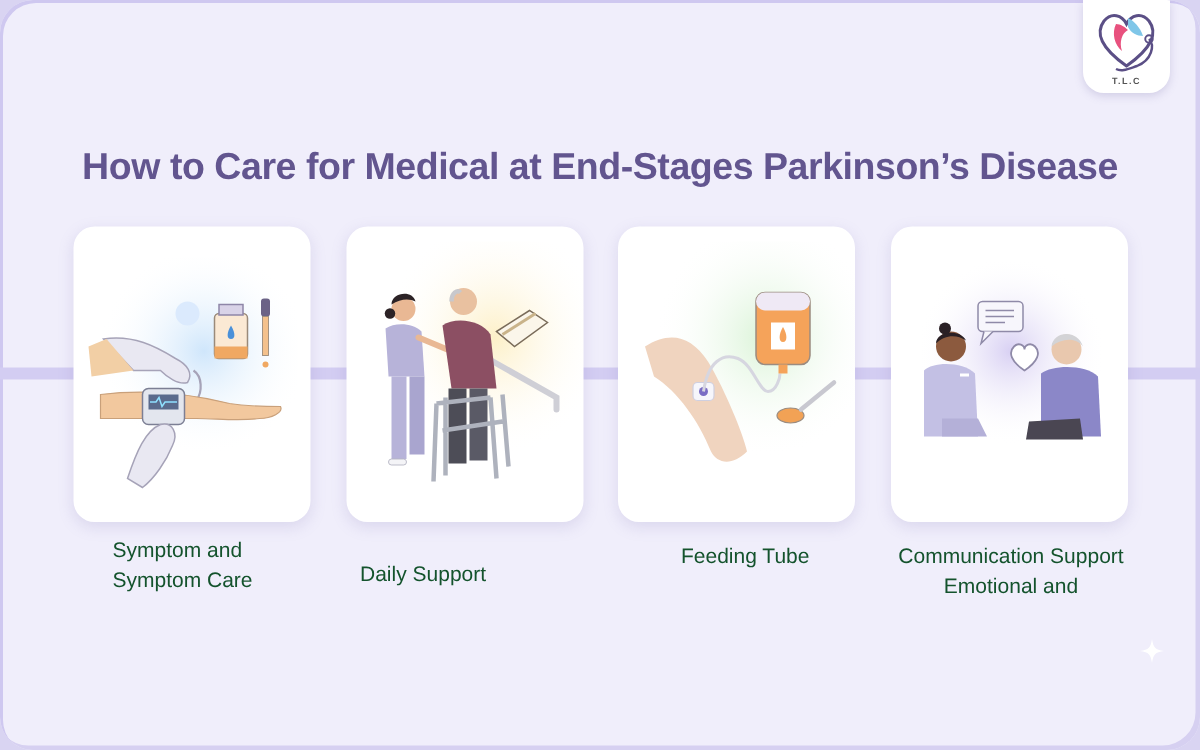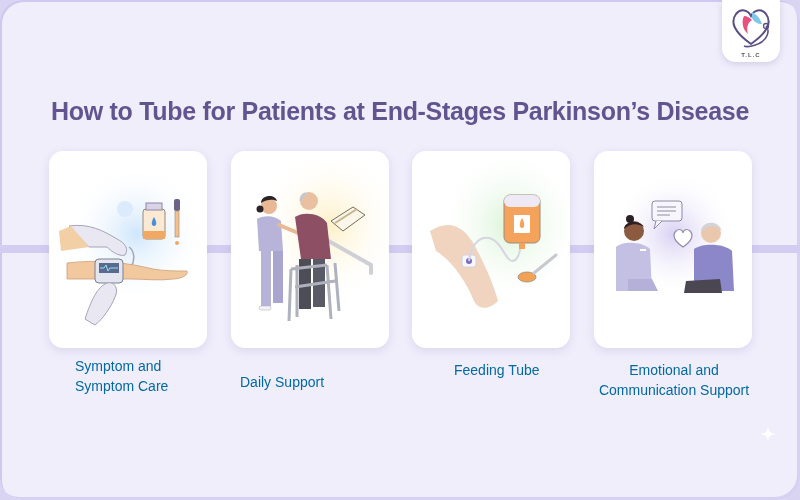--- a/index.html
+++ b/index.html
@@ -30,21 +30,21 @@
     position: absolute; left: 0; right: 0; top: 245px; height: 8px;
     background: #d3cdf2;
   }
   .card {
     position: absolute; top: 151px; width: 158px; height: 197px;
     background: #ffffff; border-radius: 14px;
     box-shadow: 0 3px 10px rgba(120,110,180,0.18);
   }
   .card svg { position: absolute; left: 0; top: 0; width: 158px; height: 197px; }
   .label {
-    position: absolute; font-size: 14px; color: #0369a1; line-height: 20px;
+    position: absolute; font-size: 14px; color: #14532d; line-height: 20px;
   }
   .sparkle {
     position: absolute; left: 758px; top: 424px; width: 20px; height: 20px;
   }
 </style>
 </head>
 <body>
 
 <div class="frame">
 
@@ -52,21 +52,21 @@
     <svg width="58" height="54" viewBox="0 0 58 54">
       <path d="M29 44 C12 32 8 22 14 14 C19 8 26 10 29 16 C32 10 39 8 44 14 C50 22 46 32 29 44 Z" fill="none" stroke="#5b4f86" stroke-width="2"></path>
       <path d="M22 16 C19 22 21 30 26 34 C24 28 26 22 30 20 C28 18 25 16 22 16 Z" fill="#e8517e"></path>
       <path d="M30 12 C34 14 38 18 40 24 C36 24 32 22 30 18 Z" fill="#7fc6e8"></path>
       <path d="M44 26 C48 30 46 40 36 44 C30 46 26 48 22 46" fill="none" stroke="#5b4f86" stroke-width="1.6"></path>
       <circle cx="44" cy="26" r="2.5" fill="none" stroke="#5b4f86" stroke-width="1.3"></circle>
     </svg>
     <div class="logo-text">T.L.C</div>
   </div>
 
-  <div class="title">How to Tube for Patients at End-Stages Parkinson’s Disease</div>
+  <div class="title">How to Care for Medical at End-Stages Parkinson’s Disease</div>
 
   <div class="connector"></div>
 
   <div class="card" style="left:49px;">
     <svg viewBox="0 0 158 197">
       <defs>
         <radialGradient id="g1" cx="0.55" cy="0.45" r="0.5">
           <stop offset="0" stop-color="#cfe6fb"></stop>
             <stop offset="1" stop-color="#ffffff" stop-opacity="0"></stop>
         </radialGradient>
@@ -191,20 +191,20 @@
       <rect x="46" y="98" width="6" height="2" fill="#ffffff"></rect>
       <path d="M34 128 L58 128 L64 140 L34 140 Z" fill="#b4b0d8"></path>
 
       <circle cx="117" cy="82" r="10" fill="#e9c8ae"></circle>
       <path d="M107 80 C108 70 124 68 128 80 C124 74 114 74 107 80 Z" fill="#d3d3d6"></path>
       <path d="M100 98 C108 92 130 92 138 100 L140 140 L100 140 Z" fill="#8b87c8"></path>
       <path d="M92 130 L126 128 L128 142 L90 142 Z" fill="#4a4652"></path>
     </svg>
   </div>
   <div class="label" style="left:590px; top:360px; text-align:center; width:168px;">
+    <div>Communication Support</div>
     <div>Emotional and</div>
-    <div>Communication Support</div>
   </div>
 
   <svg class="sparkle" viewBox="0 0 20 20">
     <path d="M10 2 C11 8 12 9 18 10 C12 11 11 12 10 18 C9 12 8 11 2 10 C8 9 9 8 10 2 Z" fill="#ffffff"></path>
   </svg>
 </div>
 
 </body></html>

